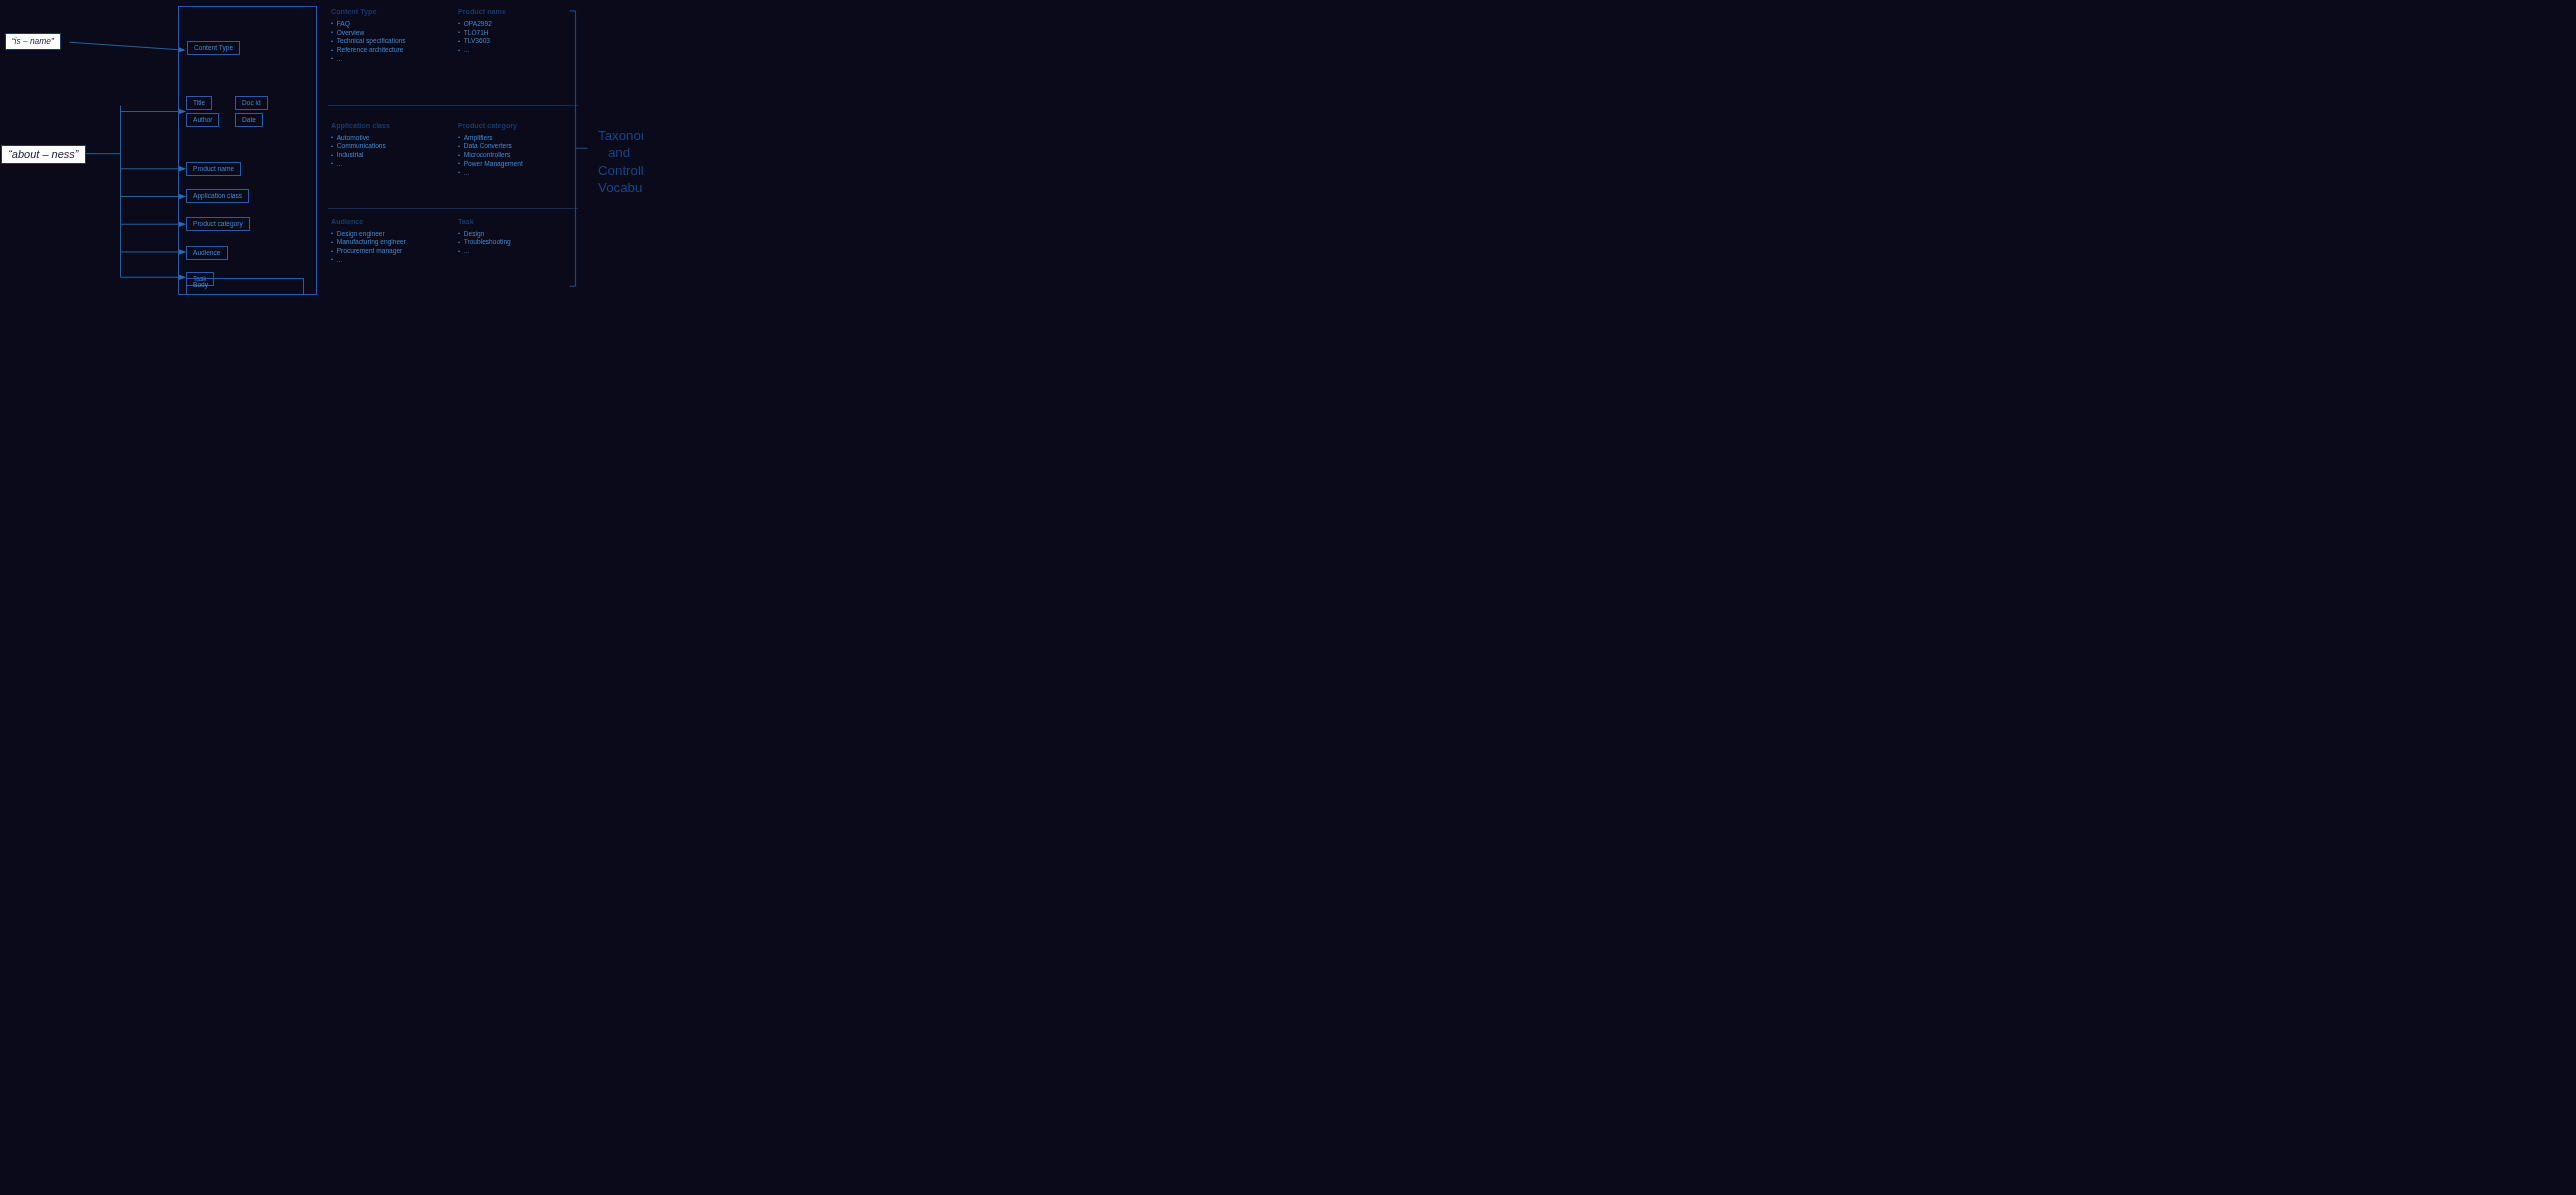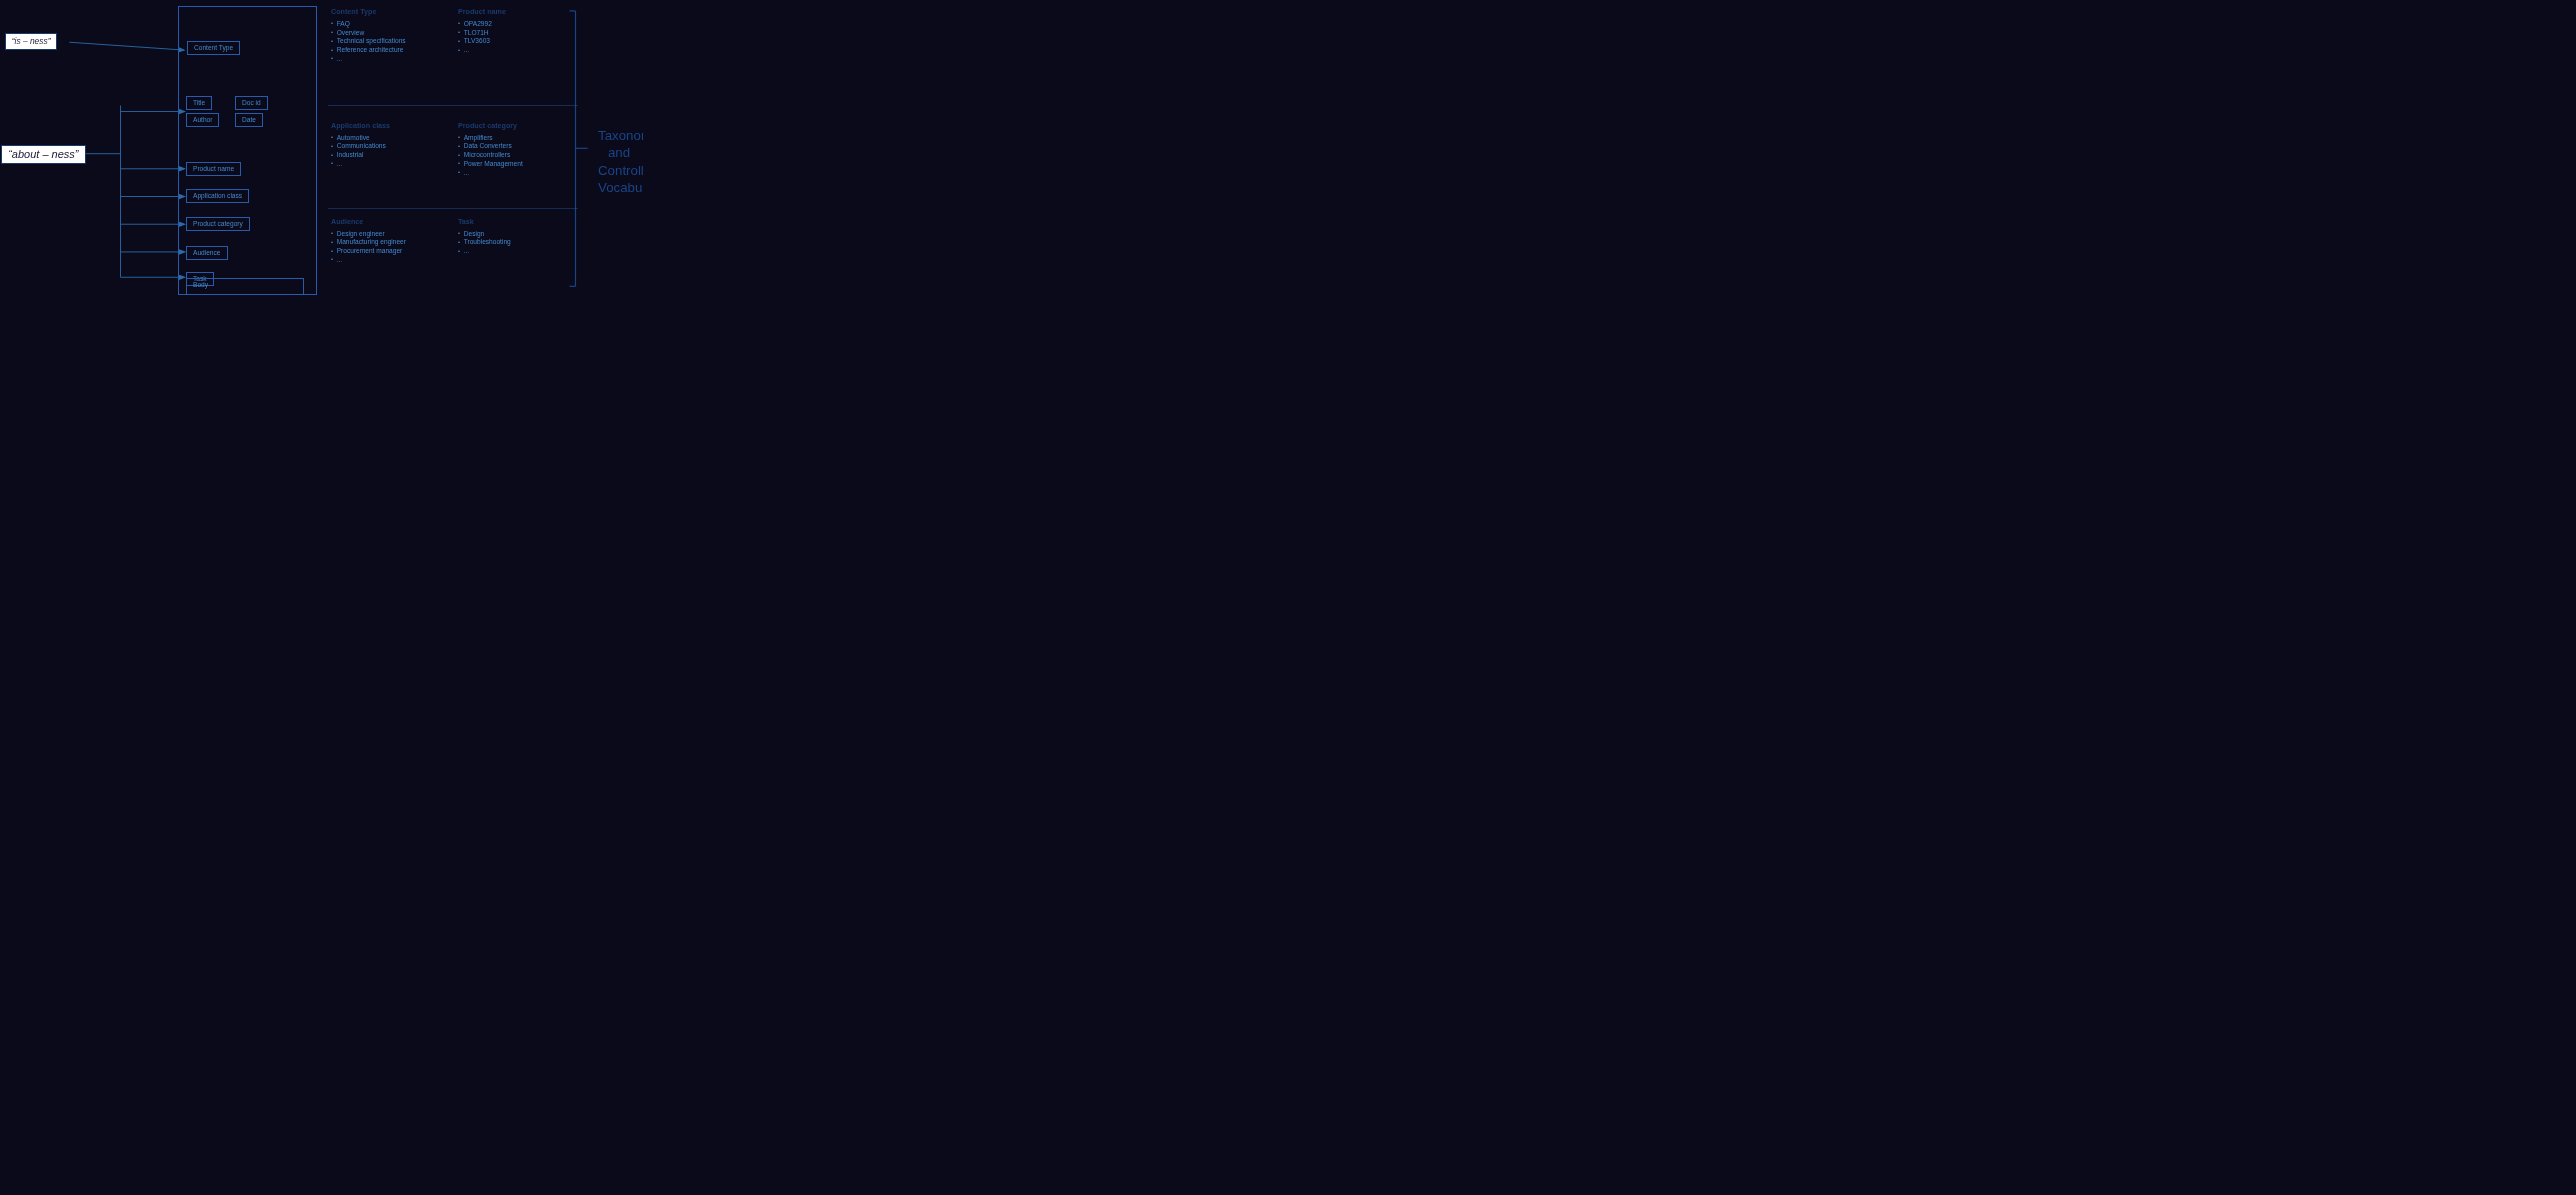--- a/index.html
+++ b/index.html
@@ -182,21 +182,21 @@
     <line x1="955" y1="18" x2="955" y2="475" stroke="#1a4488" stroke-width="2"></line>
 
     <line x1="945" y1="18" x2="955" y2="18" stroke="#1a4488" stroke-width="2"></line>
 
     <line x1="945" y1="475" x2="955" y2="475" stroke="#1a4488" stroke-width="2"></line>
 
     <line x1="955" y1="246" x2="975" y2="246" stroke="#1a4488" stroke-width="2"></line>
   </svg>
 
   <div class="label-isness schema-box" style="border:0.9px solid #1a3a6b; background:white; color:#1a1a3a; font-style:italic; font-size:8.4px; font-weight:500; left:4.8px; top:33px; border-radius:0;">
-    <span>“is – ness”</span>
+    <span>“is – name”</span>
   </div>
 
   <div class="label-aboutness schema-box" style="border:0.9px solid #1a3a6b; background:white; color:#1a1a3a; font-style:italic; font-size:11px; font-weight:500; left:1.2px; top:145px; border-radius:0;">
     <span>“about – ness”</span>
   </div>
 
   <div class="schema-box box-content-type">
     <span>Content Type</span>
   </div>
 

